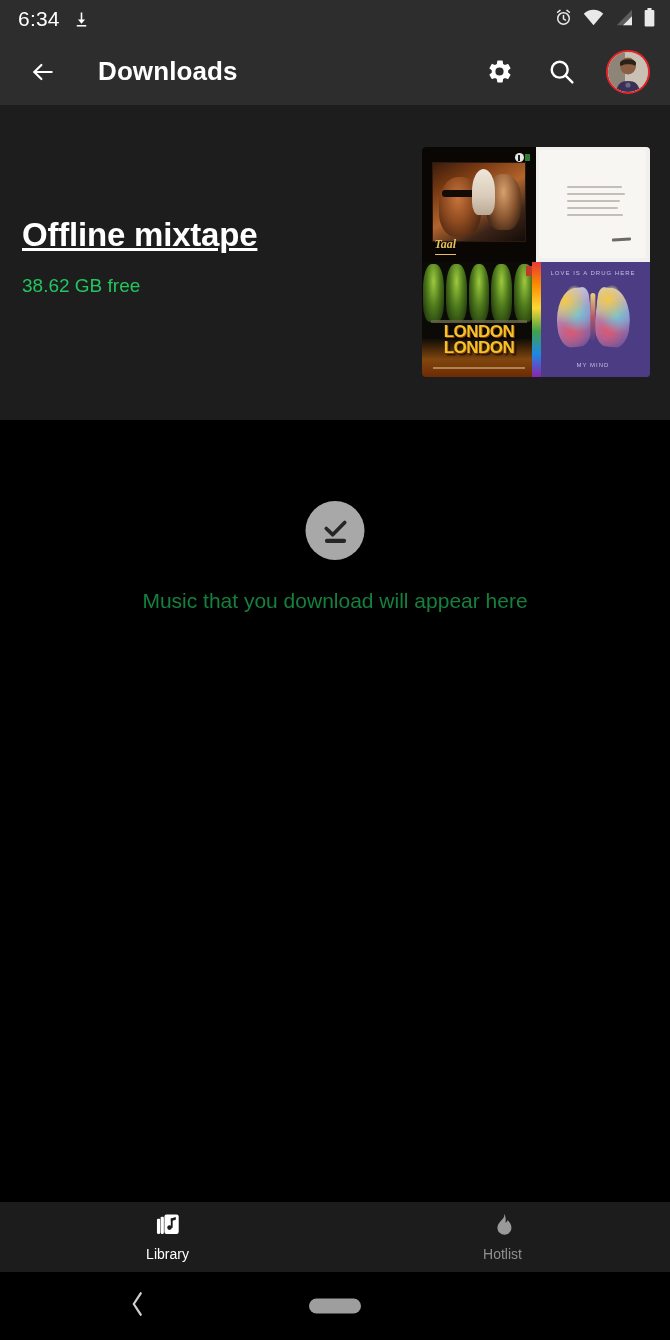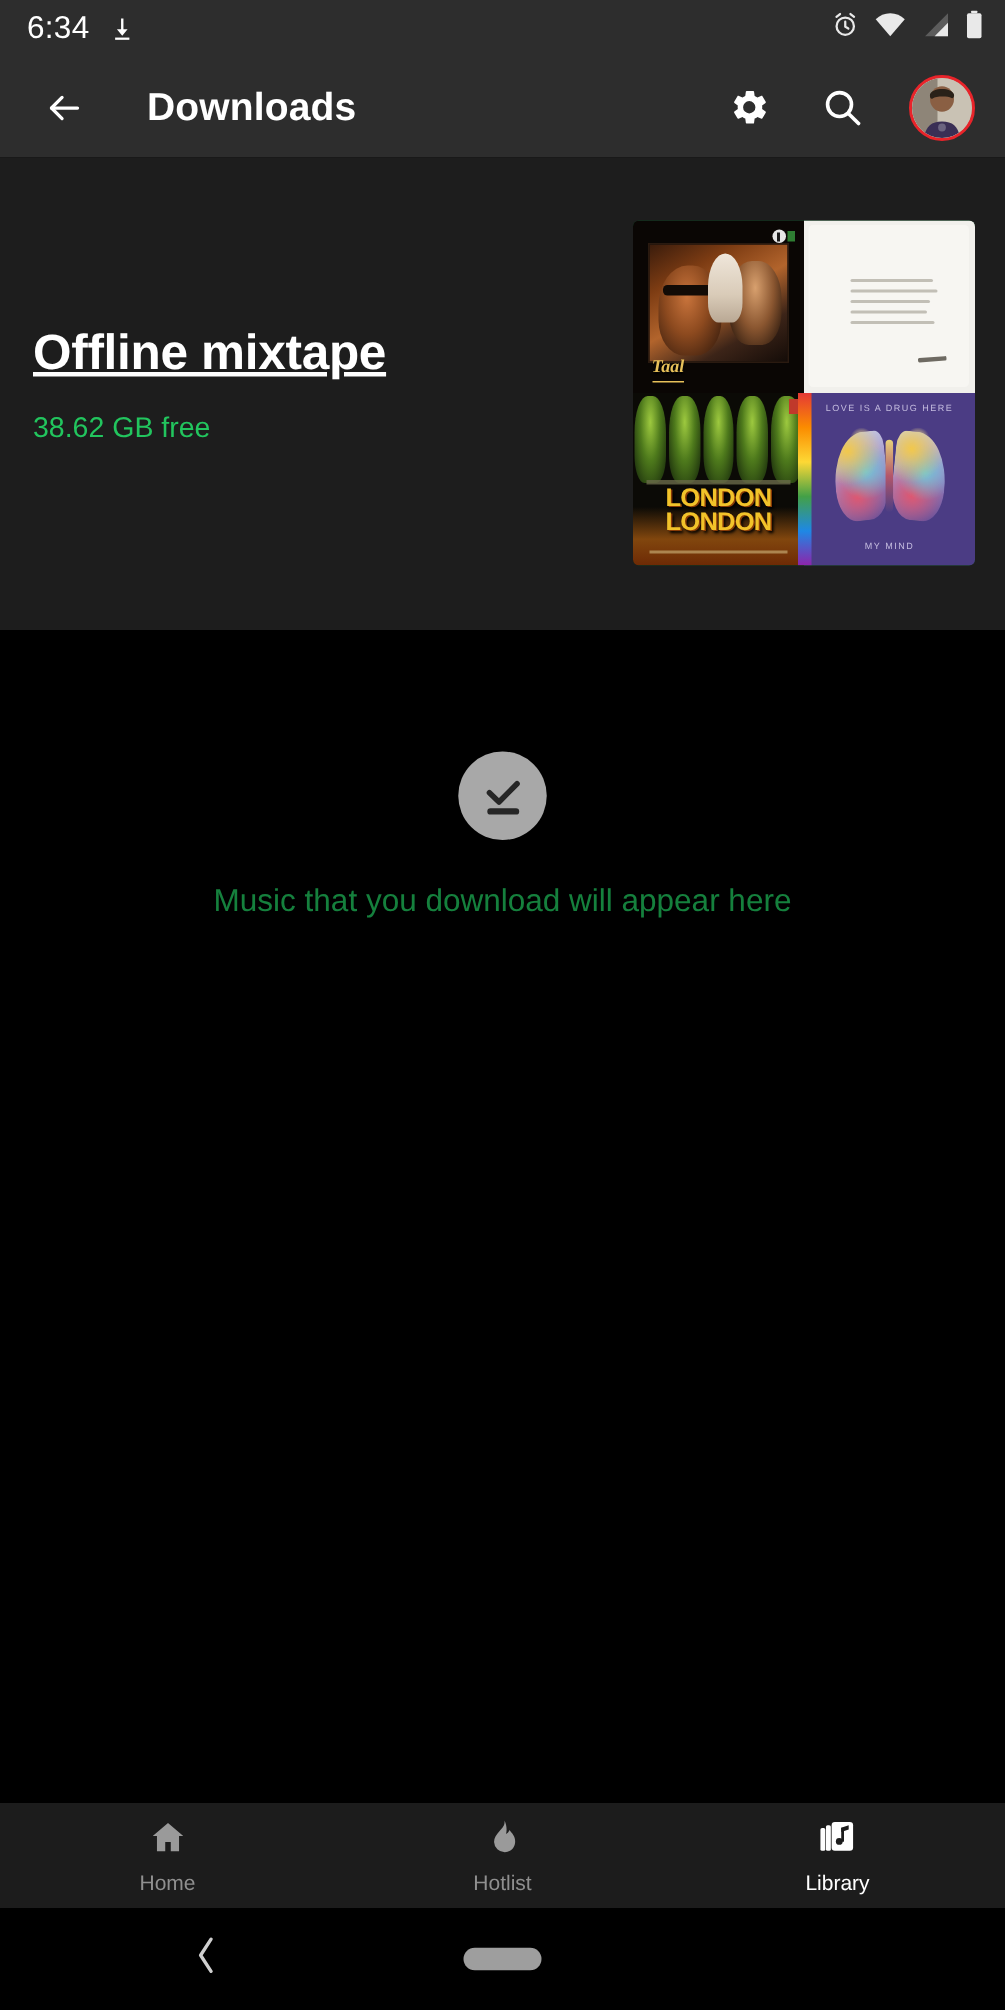--- a/index.html
+++ b/index.html
@@ -378,51 +378,43 @@
     <div class="empty-icon">
       <svg width="34" height="34" viewBox="0 0 24 24" fill="none" stroke="#262626" stroke-width="2.6" stroke-linecap="round" stroke-linejoin="round">
         <path d="M5.5 10.2L10 14.6 18.5 6"></path>
         <path d="M6 19h12" stroke-width="3"></path>
       </svg>
     </div>
     <div class="empty-text">Music that you download will appear here</div>
   </div>
 
   <div class="bottomnav">
-    <div class="navitem">
-      <span>
-        <svg width="26" height="26" viewBox="0 0 24 24" fill="#9a9a9a">
-          <path d="M12 3L2.6 11h2.6v9.4h5.1v-5.6h3.4v5.6h5.1V11h2.6L12 3z"></path>
-        </svg>
-      </span>
-      <span class="navlabel">Home</span>
-    </div>
-    <div class="navitem">
-      <span>
-        <svg width="26" height="26" viewBox="0 0 24 24" fill="#9a9a9a">
-          <path d="M13.2 1.5c.5 3.3-1.6 4.8-3.1 6.6-1.8 2-3.3 4-3.3 6.6A6.6 6.6 0 0 0 13.4 21c3.6 0 6.4-2.9 6.4-6.6 0-3.3-2-5-3.5-7-.4 1.2-1.2 2-2.1 2.5.7-2.9.2-6.2-1-8.4z"></path>
-        </svg>
-      </span>
-      <span class="navlabel">Hotlist</span>
-    </div>
     <div class="navitem active">
       <span>
         <svg width="26" height="26" viewBox="0 0 24 24" fill="none">
           <rect x="1.8" y="6.2" width="3" height="14" rx="1" fill="#fff"></rect>
           <rect x="5.2" y="4.4" width="3" height="15.8" rx="1" fill="#fff"></rect>
           <rect x="8.7" y="2.4" width="13.2" height="17.8" rx="2" fill="#fff"></rect>
           <g fill="#1c1c1c">
             <circle cx="13.4" cy="14.4" r="2.1"></circle>
             <rect x="14.6" y="6" width="1.7" height="8.6"></rect>
             <path d="M14.6 6l4.6-1.5v2.6l-4.6 1.5z"></path>
           </g>
         </svg>
       </span>
       <span class="navlabel">Library</span>
     </div>
+    <div class="navitem">
+      <span>
+        <svg width="26" height="26" viewBox="0 0 24 24" fill="#9a9a9a">
+          <path d="M13.2 1.5c.5 3.3-1.6 4.8-3.1 6.6-1.8 2-3.3 4-3.3 6.6A6.6 6.6 0 0 0 13.4 21c3.6 0 6.4-2.9 6.4-6.6 0-3.3-2-5-3.5-7-.4 1.2-1.2 2-2.1 2.5.7-2.9.2-6.2-1-8.4z"></path>
+        </svg>
+      </span>
+      <span class="navlabel">Hotlist</span>
+    </div>
   </div>
 
   <div class="sysnav">
     <span class="sys-back">
       <svg width="19" height="30" viewBox="0 0 16 28" fill="none" stroke="#cfcfcf" stroke-width="2.1" stroke-linecap="round" stroke-linejoin="round">
         <path d="M11 4L4.5 14 11 24"></path>
       </svg>
     </span>
     <span class="sys-pill"></span>
   </div>

